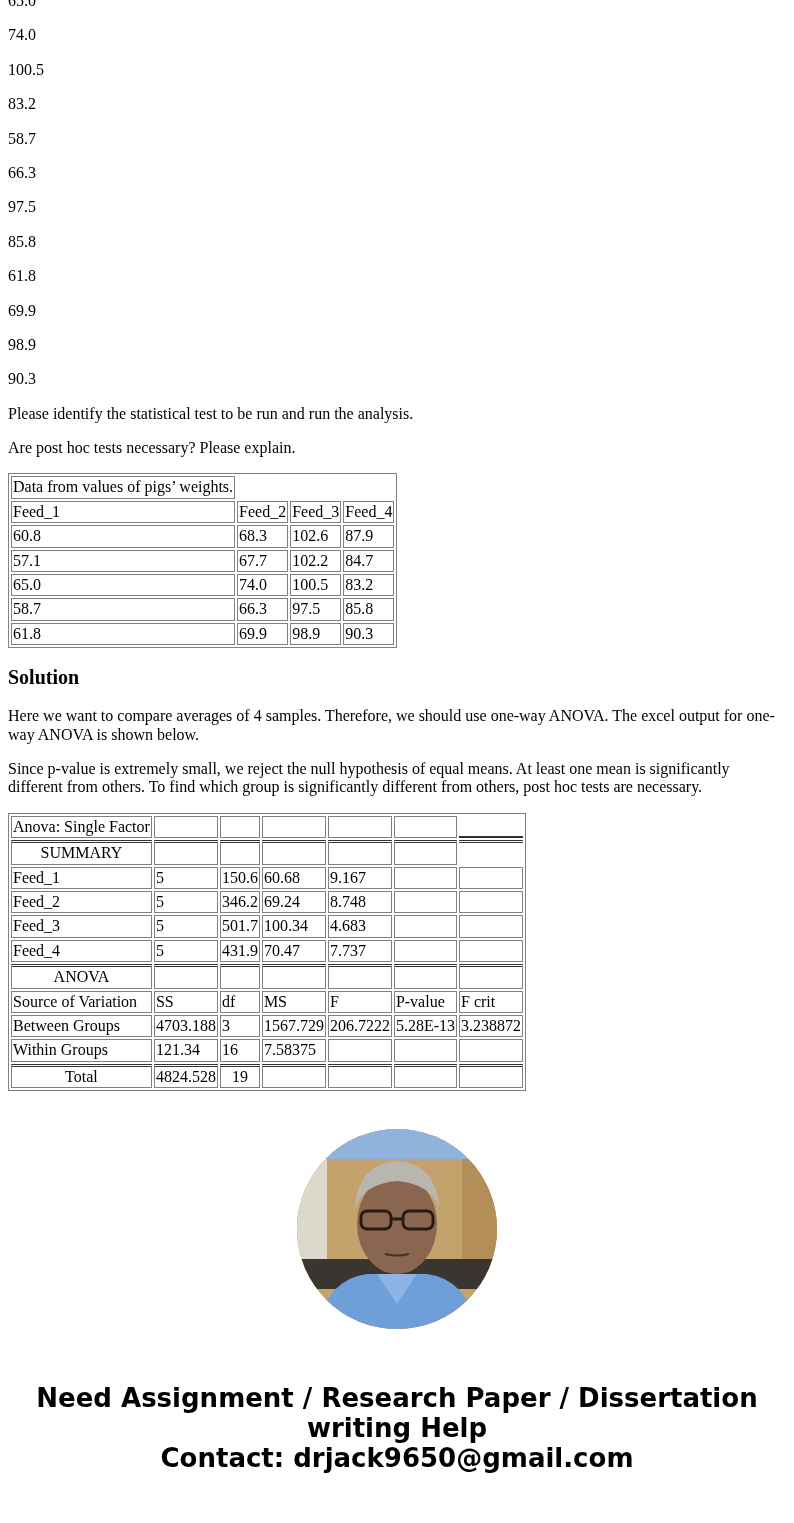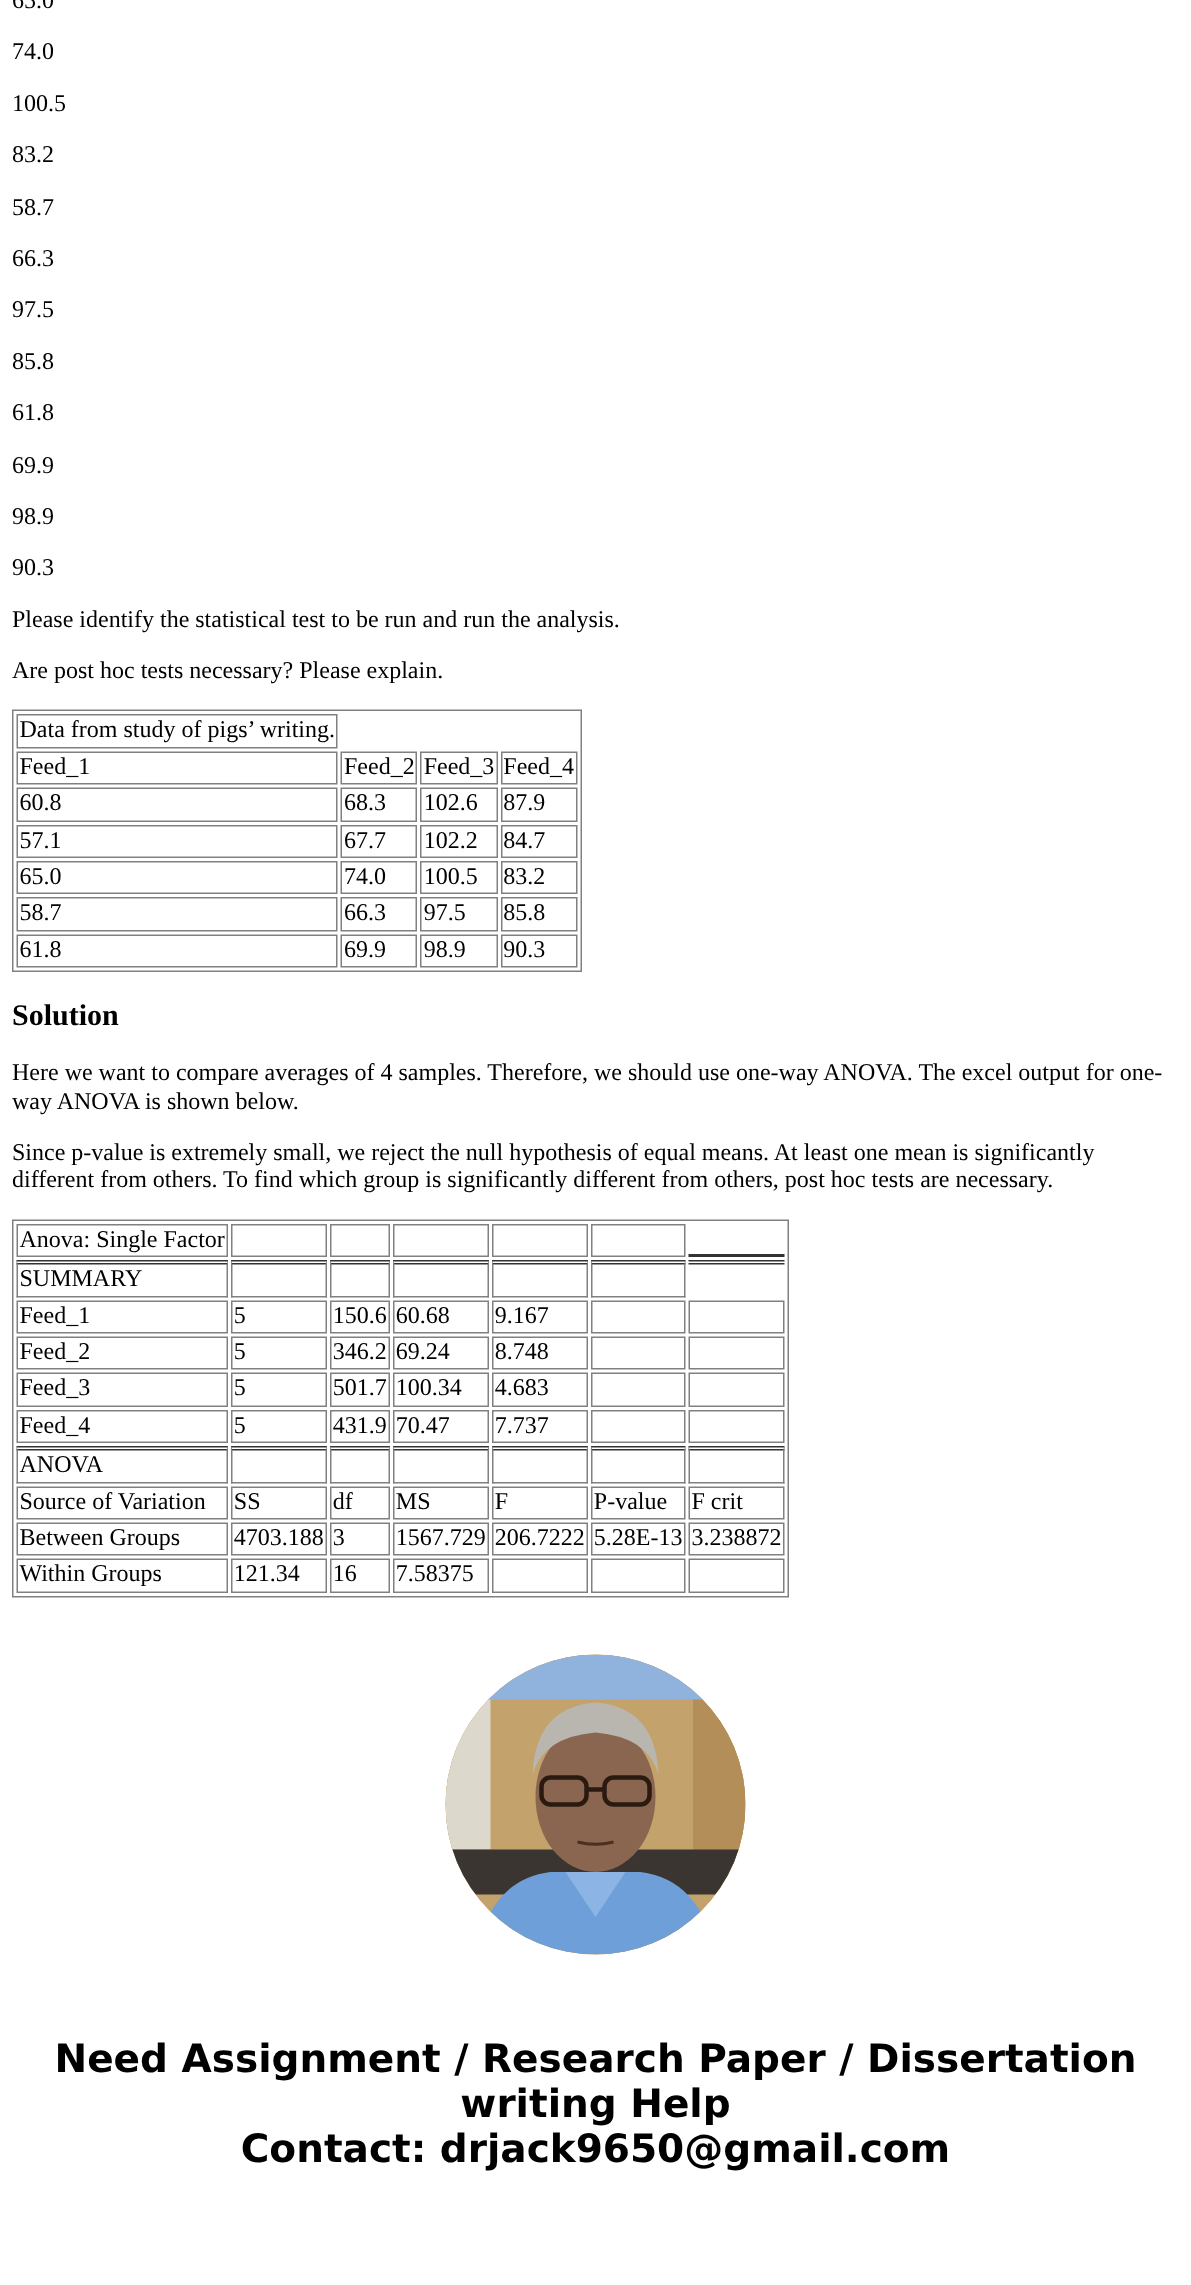--- a/index.html
+++ b/index.html
@@ -22,21 +22,21 @@
   table.grid td {
     border: 1px solid #808080;
     padding: 1px;
     white-space: nowrap;
     vertical-align: top;
     height: 18px;
   }
   table.grid td.nob { border: none; }
   table.grid td.topline { border: none; border-bottom: 2px solid #333; }
   table.anova { margin-bottom: 15px; }
-  table.anova tr.sep td { border-top: 3px double #333; }
+  table.anova tr.sep td { border-top: 3px double #333; text-align: center; }
   h3 {
     font-size: 20px;
     font-weight: bold;
     margin: 18px 0 18px 0;
   }
   .avatar-wrap { text-align: center; margin-top: 38px; }
   .avatar {
     display: inline-block;
     width: 200px; height: 200px;
     border-radius: 50%;
@@ -73,21 +73,21 @@
     <p>98.9</p>
     <p>90.3</p>
   </div>
 
   <p>Please identify the statistical test to be run and run the analysis.</p>
   <p>Are post hoc tests necessary? Please explain.</p>
 
   <table class="grid">
     <tbody>
         <tr>
-      <td>Data from study of pigs’ writing.</td>
+      <td>Data from values of pigs’ weights.</td>
       <td class="nob" colspan="3"></td>
     </tr>
     <tr>
       <td>Feed_1</td>
       <td>Feed_2</td>
       <td>Feed_3</td>
       <td>Feed_4</td>
     </tr>
     <tr>
       <td>60.8</td>
@@ -207,20 +207,29 @@
       <td>1567.729</td>
       <td>206.7222</td>
       <td>5.28E-13</td>
       <td>3.238872</td>
     </tr>
     <tr>
       <td>Within Groups</td>
       <td>121.34</td>
       <td>16</td>
       <td>7.58375</td>
+      <td></td>
+      <td></td>
+      <td></td>
+    </tr>
+    <tr class="sep">
+      <td>Total</td>
+      <td>4824.528</td>
+      <td>19</td>
+      <td></td>
       <td></td>
       <td></td>
       <td></td>
     </tr>
   </tbody>
     </table>
 </div>
 
 <div class="avatar-wrap">
   <div class="avatar">

